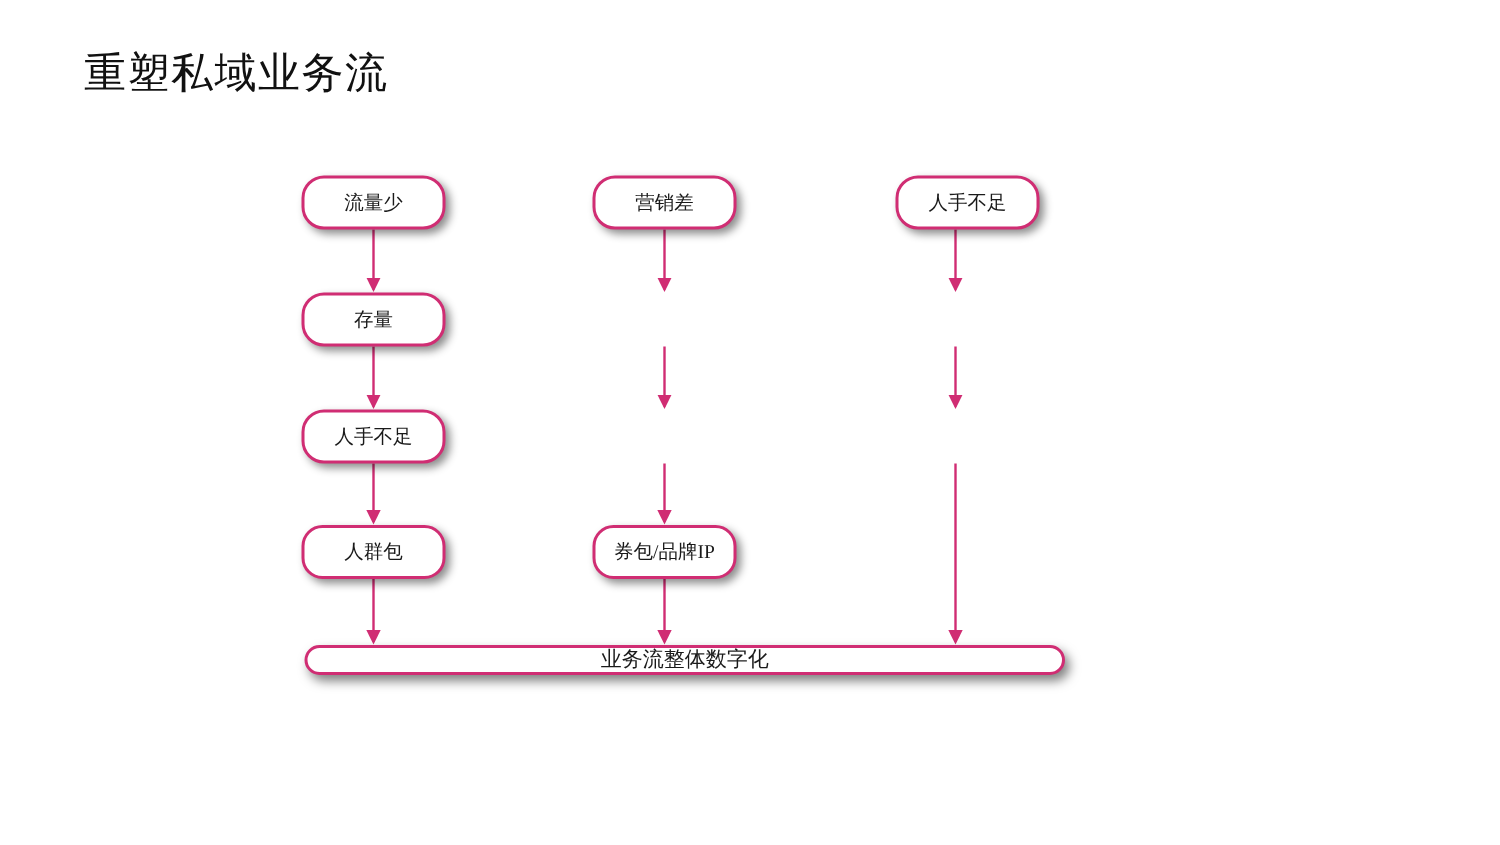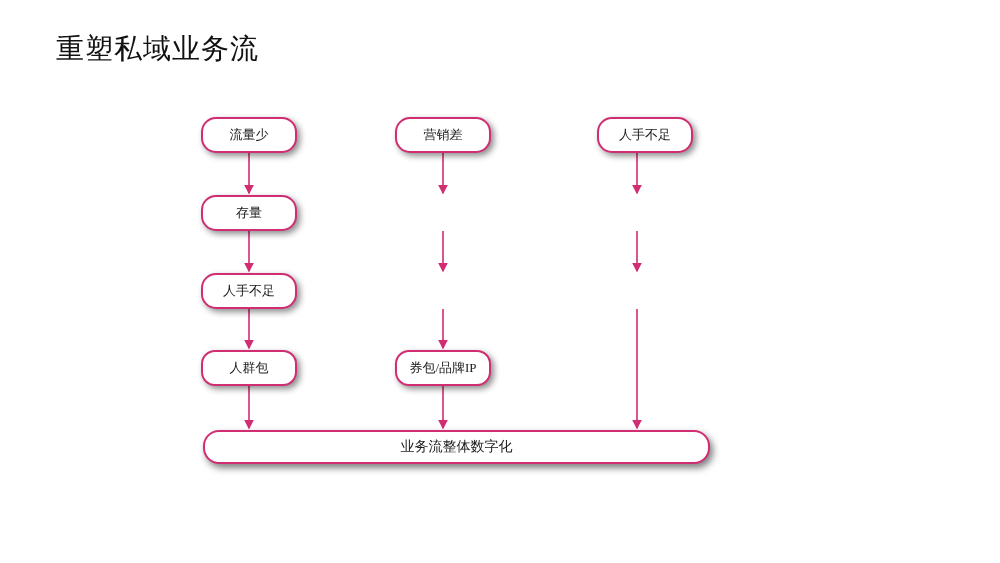--- a/index.html
+++ b/index.html
@@ -53,21 +53,21 @@
   .r1 { top: 117px; }
   .r2 { top: 195px; }
   .r3 { top: 273px; }
   .r4 { top: 350px; border-radius: 14px; }
   .footer-node {
     position: absolute;
     box-sizing: border-box;
     left: 203px;
     top: 430px;
     width: 507px;
-    height: 34px;
+    height: 20px;
     background: var(--node-fill);
     border: 2px solid var(--accent);
     border-radius: 16px;
     display: flex;
     align-items: center;
     justify-content: center;
     font-size: 14px;
     color: var(--text);
     box-shadow: 3px 4px 7px rgba(0,0,0,0.5);
     z-index: 2;

